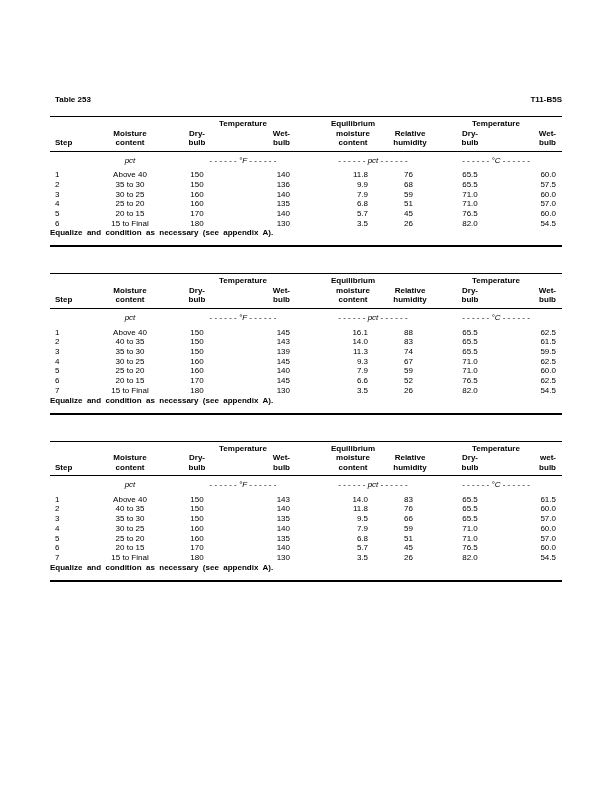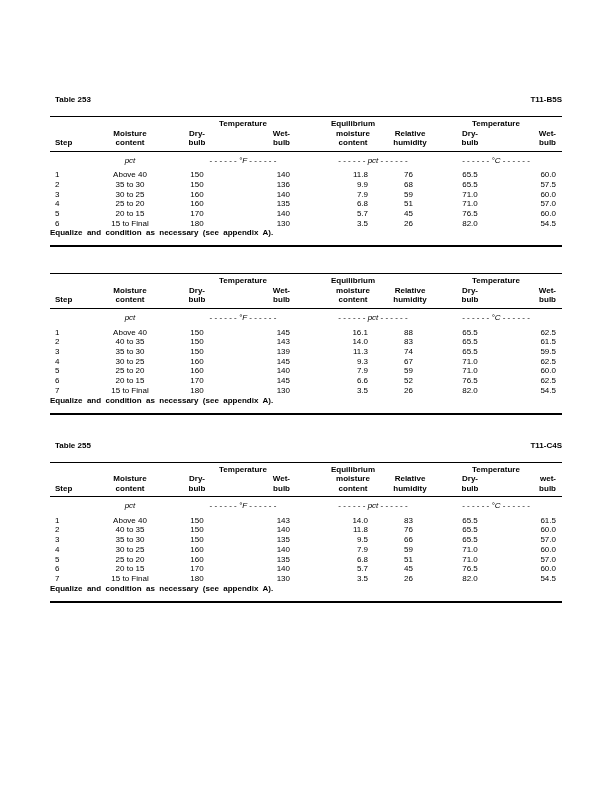--- a/index.html
+++ b/index.html
@@ -330,24 +330,20 @@
         </tbody>
       <tbody class="notes">
         <tr>
           <td colspan="8">Equalize and condition as necessary (see appendix A).</td>
         </tr>
       </tbody>
     </table>
   </section>
 
   <section class="table-block">
-    <div class="title-row">
-      <span>Table 255</span>
-      <span>T11-C4S</span>
-    </div>
     <table class="sched">
       <colgroup>
         <col style="width:40px">
           <col style="width:80px">
           <col style="width:54px">
           <col style="width:92px">
         <col style="width:74px">
           <col style="width:40px">
           <col style="width:80px">
           <col style="width:52px">

